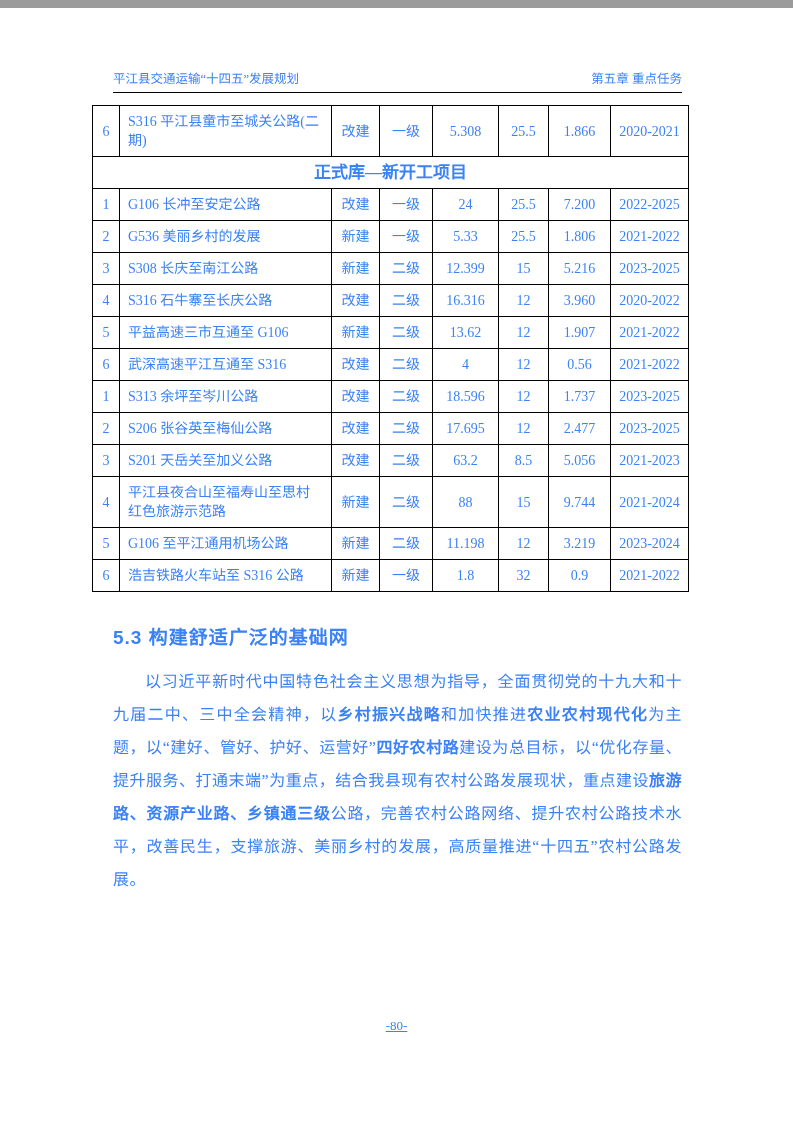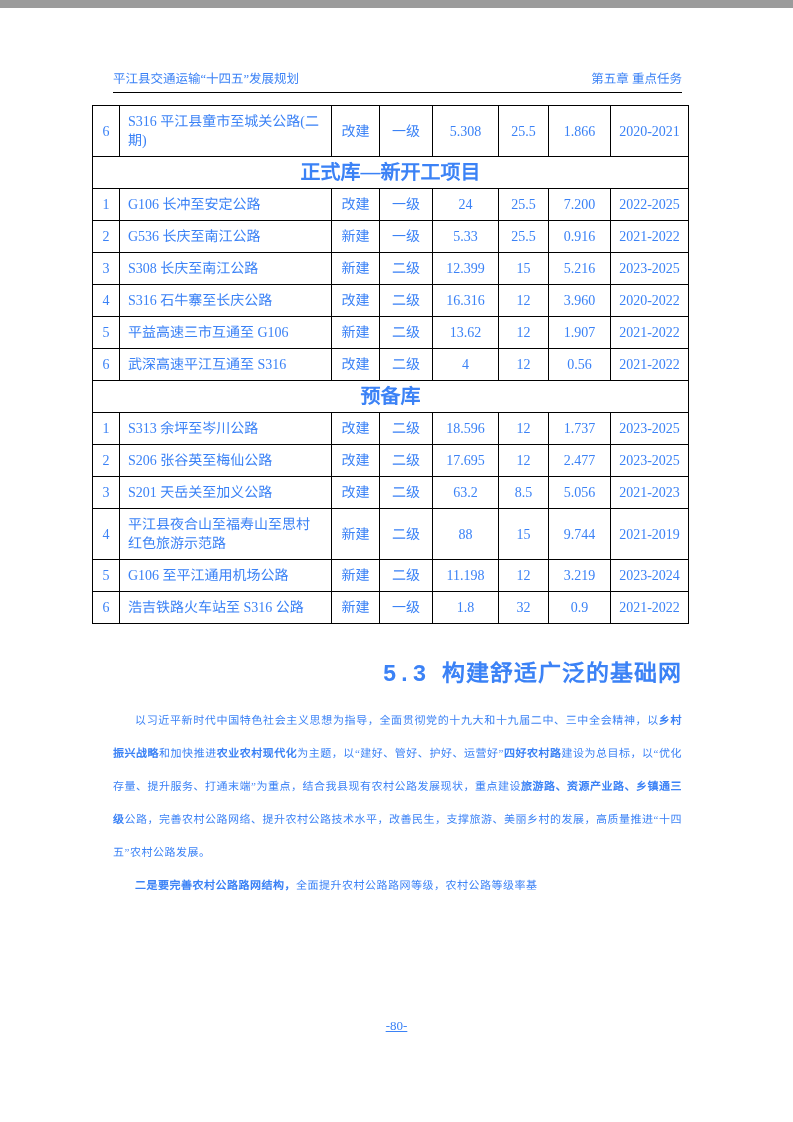--- a/index.html
+++ b/index.html
@@ -43,35 +43,34 @@
     overflow: hidden;
   }
   table.project-table td.name-cell {
     text-align: left;
     padding-left: 8px;
     padding-right: 12px;
   }
   table.project-table td.section-title {
     font-weight: bold;
     text-align: center;
-    font-size: 20px;
+    font-size: 17px;
   }
   
   .section-heading {
     margin-top: 30px;
-    font-family: Liberation Mono, monospace;
+    font-family: Liberation Sans, sans-serif;
     font-weight: bold;
-    font-size: 23px;
+    font-size: 19px;
     letter-spacing: 1px;
-    text-align: right;
   }
   
   .body-text { margin-top: 16px; }
   .body-text p {
-    font-size: 11px;
+    font-size: 16px;
     line-height: 33px;
     text-align: justify;
     text-indent: 2em;
     letter-spacing: 0.5px;
   }
   .body-text .bold { font-weight: bold; }
   
   .page-footer {
     position: absolute;
     left: 0;
@@ -122,26 +121,26 @@
           <td class="name-cell">G106 长冲至安定公路</td>
           <td>改建</td>
           <td>一级</td>
           <td>24</td>
           <td>25.5</td>
           <td>7.200</td>
           <td>2022-2025</td>
         </tr>
         <tr>
           <td>2</td>
-          <td class="name-cell">G536 长庆至南江公路</td>
+          <td class="name-cell">G536 美丽乡村的发展</td>
           <td>新建</td>
           <td>一级</td>
           <td>5.33</td>
           <td>25.5</td>
-          <td>0.916</td>
+          <td>1.806</td>
           <td>2021-2022</td>
         </tr>
         <tr>
           <td>3</td>
           <td class="name-cell">S308 长庆至南江公路</td>
           <td>新建</td>
           <td>二级</td>
           <td>12.399</td>
           <td>15</td>
           <td>5.216</td>
@@ -171,23 +170,20 @@
           <td>6</td>
           <td class="name-cell">武深高速平江互通至 S316</td>
           <td>改建</td>
           <td>二级</td>
           <td>4</td>
           <td>12</td>
           <td>0.56</td>
           <td>2021-2022</td>
         </tr>
         <tr>
-          <td colspan="8" class="section-title">预备库</td>
-        </tr>
-        <tr>
           <td>1</td>
           <td class="name-cell">S313 余坪至岑川公路</td>
           <td>改建</td>
           <td>二级</td>
           <td>18.596</td>
           <td>12</td>
           <td>1.737</td>
           <td>2023-2025</td>
         </tr>
         <tr>
@@ -211,21 +207,21 @@
           <td>2021-2023</td>
         </tr>
         <tr>
           <td>4</td>
           <td class="name-cell">平江县夜合山至福寿山至思村红色旅游示范路</td>
           <td>新建</td>
           <td>二级</td>
           <td>88</td>
           <td>15</td>
           <td>9.744</td>
-          <td>2021-2019</td>
+          <td>2021-2024</td>
         </tr>
         <tr>
           <td>5</td>
           <td class="name-cell">G106 至平江通用机场公路</td>
           <td>新建</td>
           <td>二级</td>
           <td>11.198</td>
           <td>12</td>
           <td>3.219</td>
           <td>2023-2024</td>
@@ -240,18 +236,17 @@
           <td>0.9</td>
           <td>2021-2022</td>
         </tr>
       </tbody>
   </table>
 
   <h2 class="section-heading">5.3 构建舒适广泛的基础网</h2>
 
   <div class="body-text" id="paragraphs">
       <p><span>以习近平新时代中国特色社会主义思想为指导，全面贯彻党的十九大和十九届二中、三中全会精神，以</span><span class="bold">乡村振兴战略</span><span>和加快推进</span><span class="bold">农业农村现代化</span><span>为主题，以“建好、管好、护好、运营好”</span><span class="bold">四好农村路</span><span>建设为总目标，以“优化存量、提升服务、打通末端”为重点，结合我县现有农村公路发展现状，重点建设</span><span class="bold">旅游路、资源产业路、乡镇通三级</span><span>公路，完善农村公路网络、提升农村公路技术水平，改善民生，支撑旅游、美丽乡村的发展，高质量推进“十四五”农村公路发展。</span></p>
-      <p><span class="bold">二是要完善农村公路路网结构，</span><span>全面提升农村公路路网等级，农村公路等级率基</span></p>
     </div>
 
   <div class="page-footer">-80-</div>
 
 </div>
 
 </body></html>

